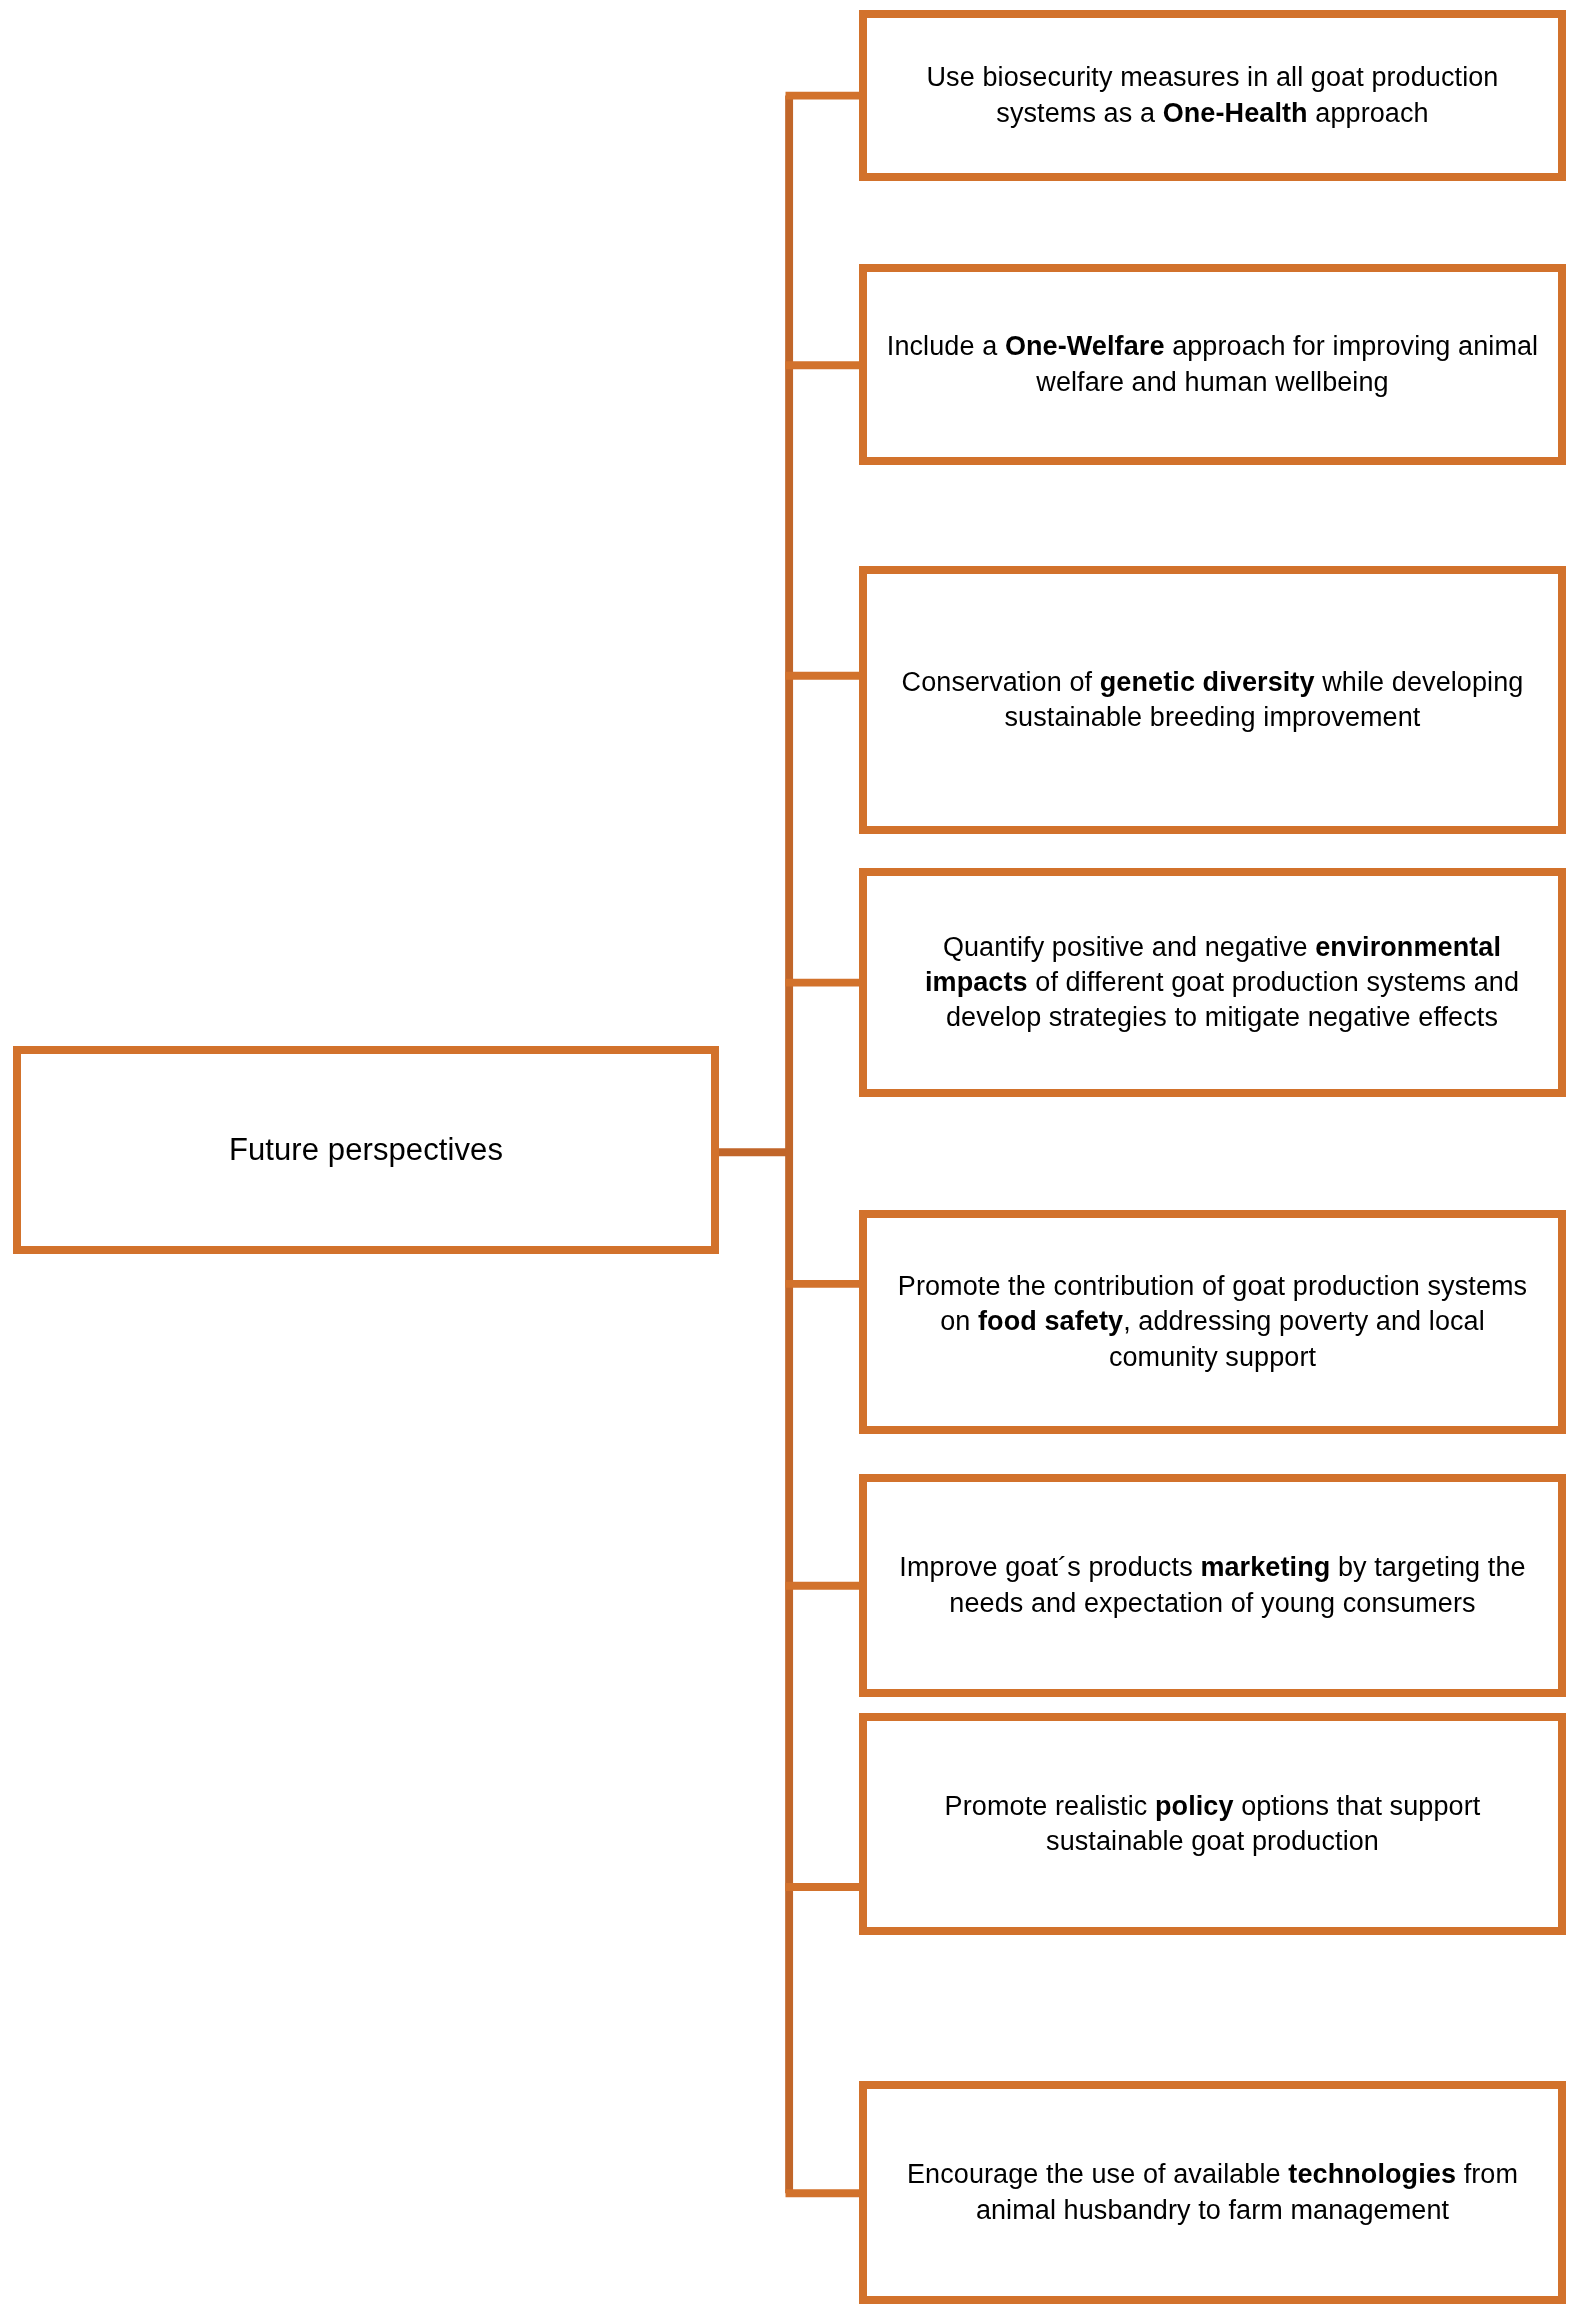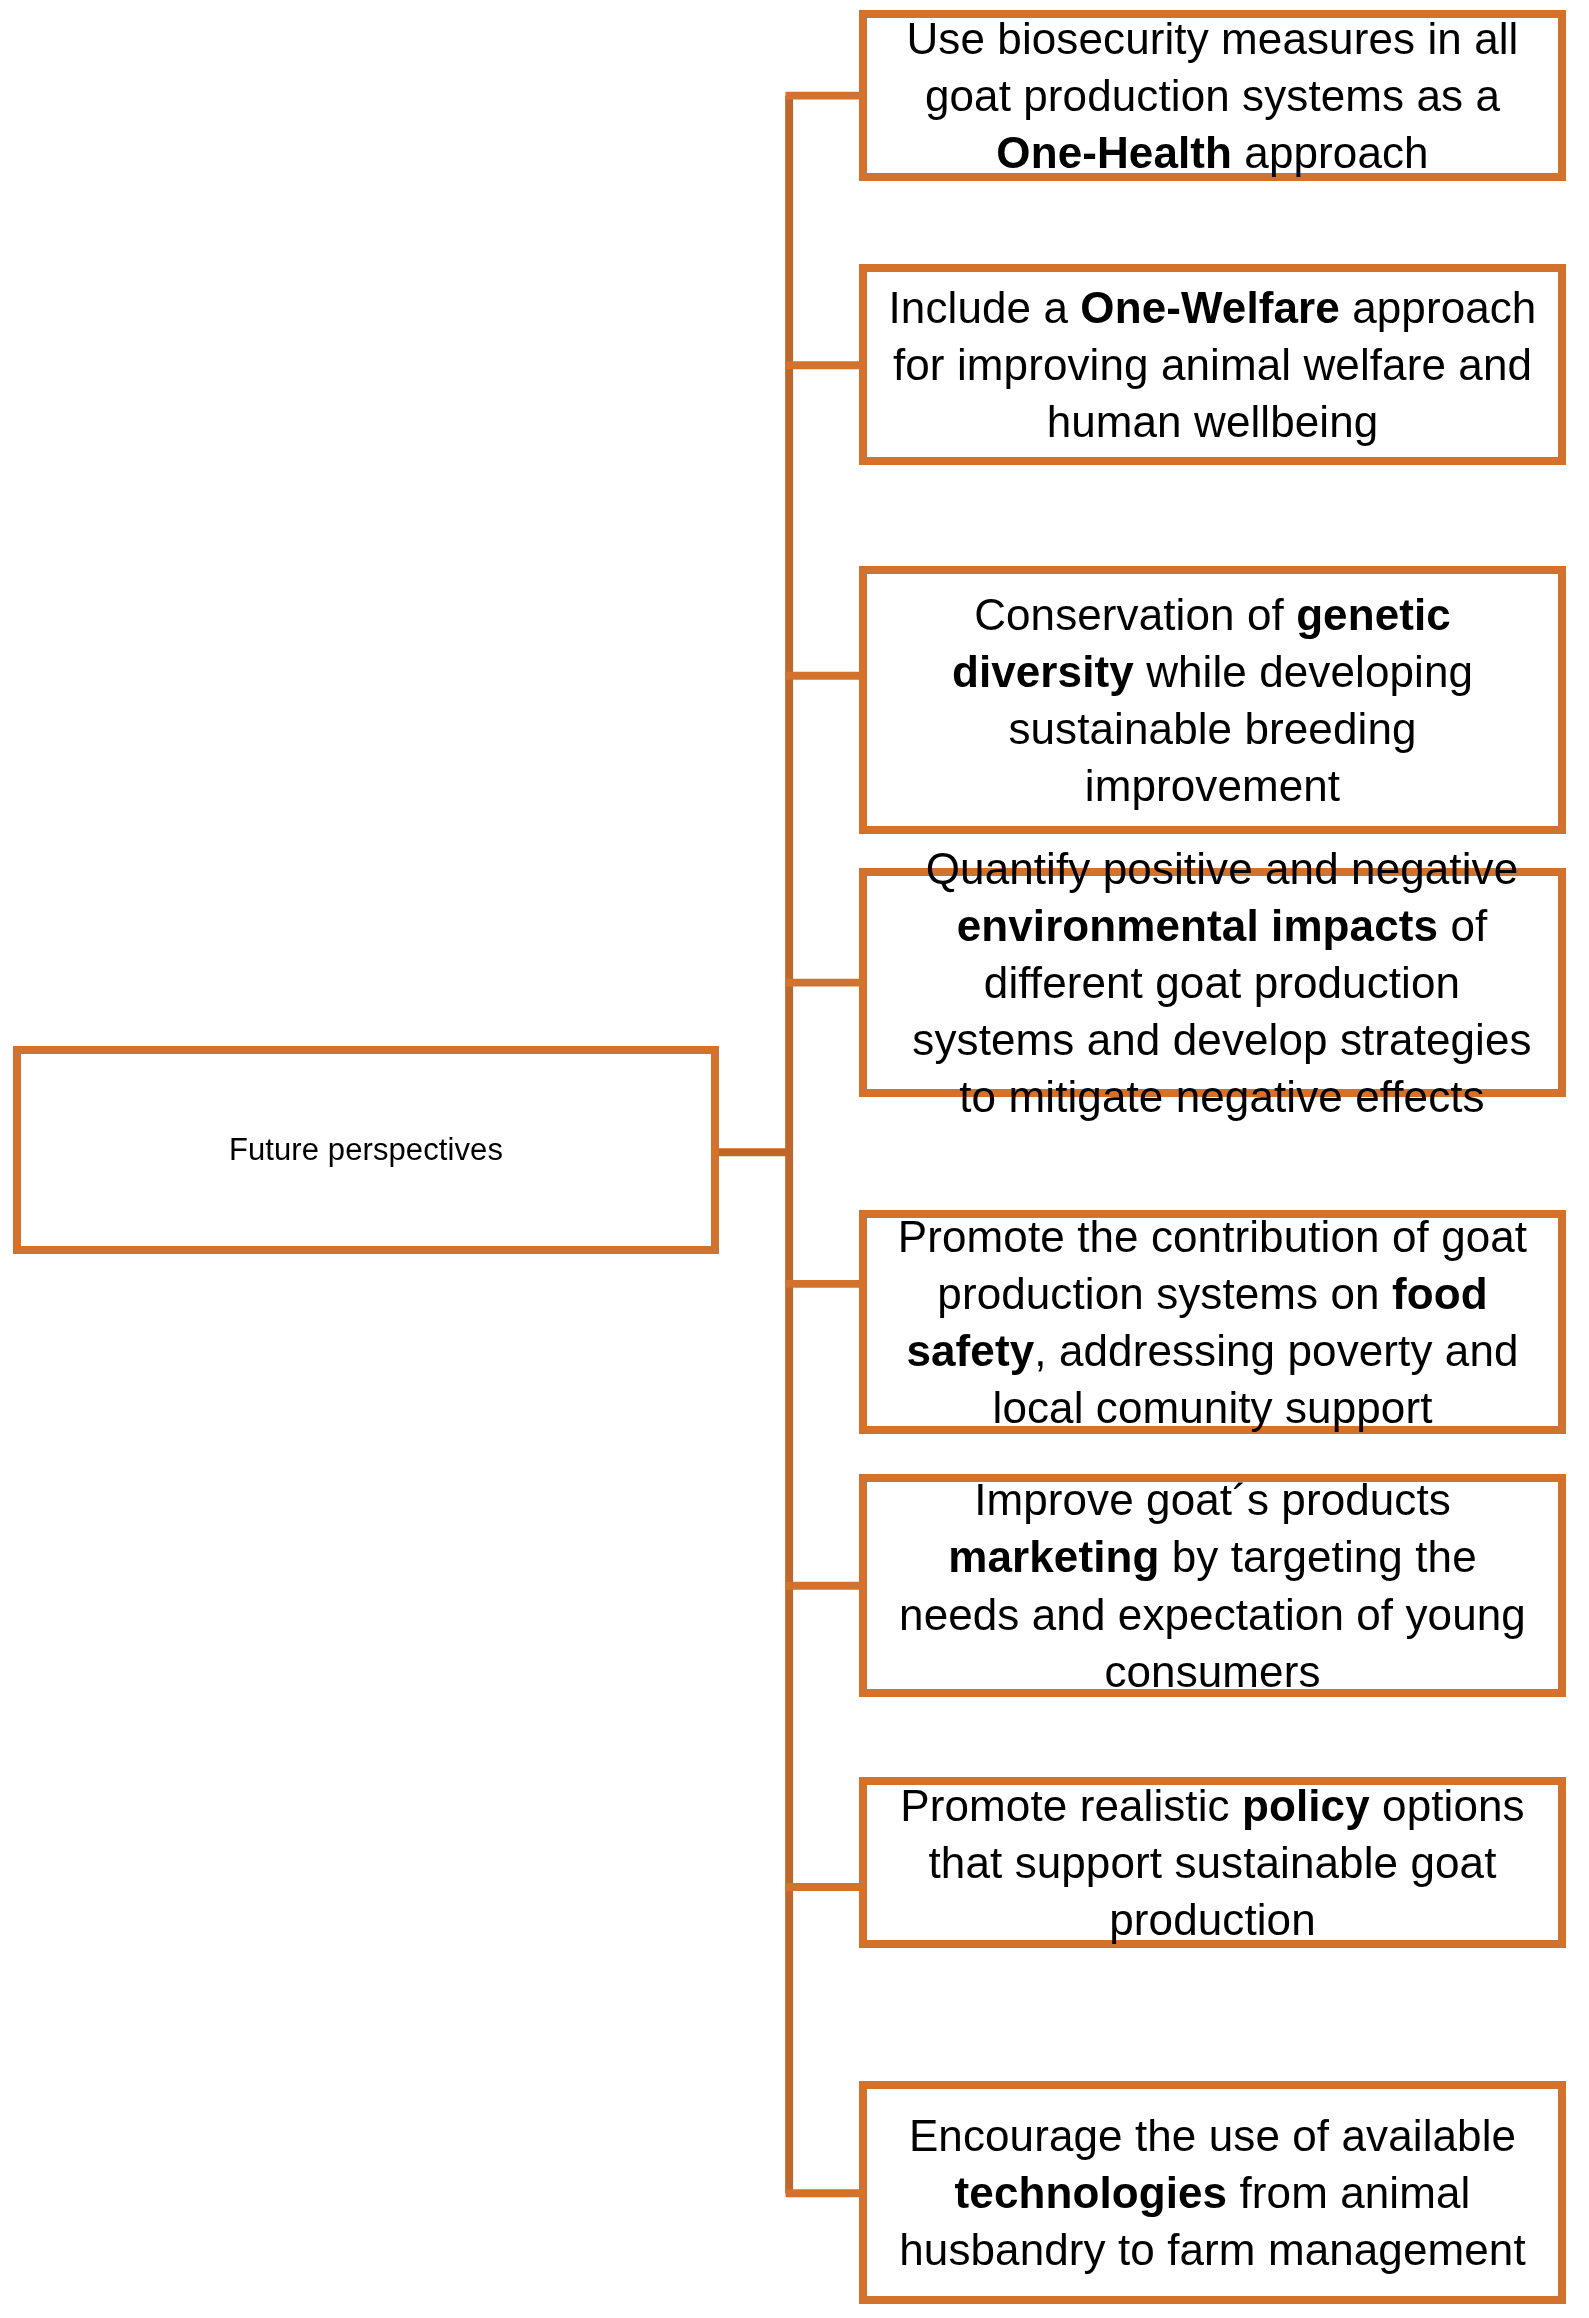--- a/index.html
+++ b/index.html
@@ -37,21 +37,21 @@
     background: #ffffff;
     border: 8px solid #D2722C;
     display: flex;
     align-items: center;
     justify-content: center;
     padding: 4.3px 16px;
   }
   .node-text {
     text-align: center;
     color: #000000;
-    font-size: 44px;
+    font-size: 27px;
     line-height: 1.30;
     font-family: "Liberation Sans", "DejaVu Sans", sans-serif;
     font-weight: 400;
     letter-spacing: 0.1px;
     word-break: normal;
   }
   .node-text b {
     font-weight: 700;
   }
 
@@ -70,21 +70,21 @@
   .branch {
     left: 859px;
     width: 707px;
   }
   #node-branch-0 { top: 10px;   height: 171px; }
   #node-branch-1 { top: 264px;  height: 201px; }
   #node-branch-2 { top: 566px;  height: 268px; }
   #node-branch-3 { top: 868px; height: 229px; padding-left: 35px; }
   #node-branch-4 { top: 1172px; height: 224px; margin-top: 38px; }
   #node-branch-5 { top: 1474px; height: 223px; }
-  #node-branch-6 { top: 1777px; height: 171px; }
+  #node-branch-6 { top: 1713px; height: 222px; }
   #node-branch-7 { top: 2081px; height: 223px; }
 </style>
 </head>
 <body>
 
 <div id="diagram-canvas">
 
   <svg id="connector-layer" viewBox="0 0 2211 3226" preserveAspectRatio="none" aria-hidden="true">
 
     <line x1="1000" y1="1603" x2="1103" y2="1603" stroke="#C1662A" stroke-width="11"></line>

